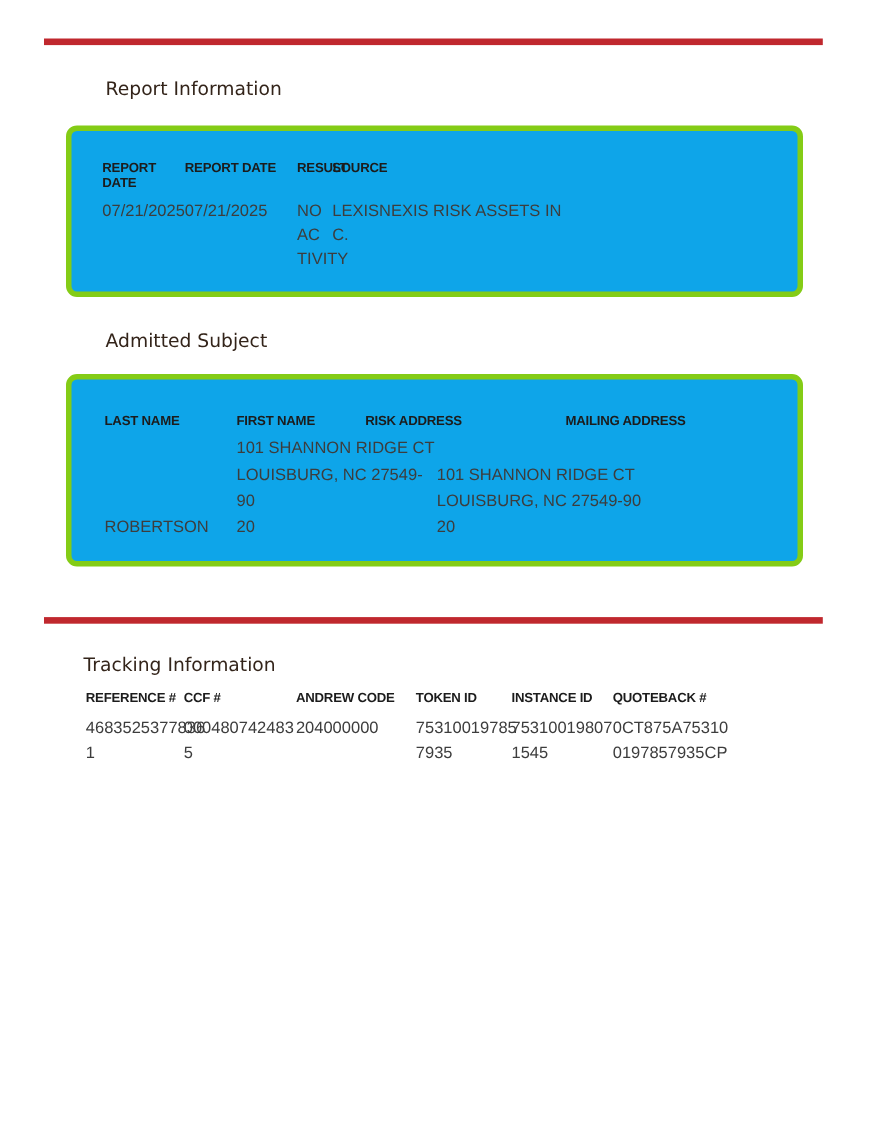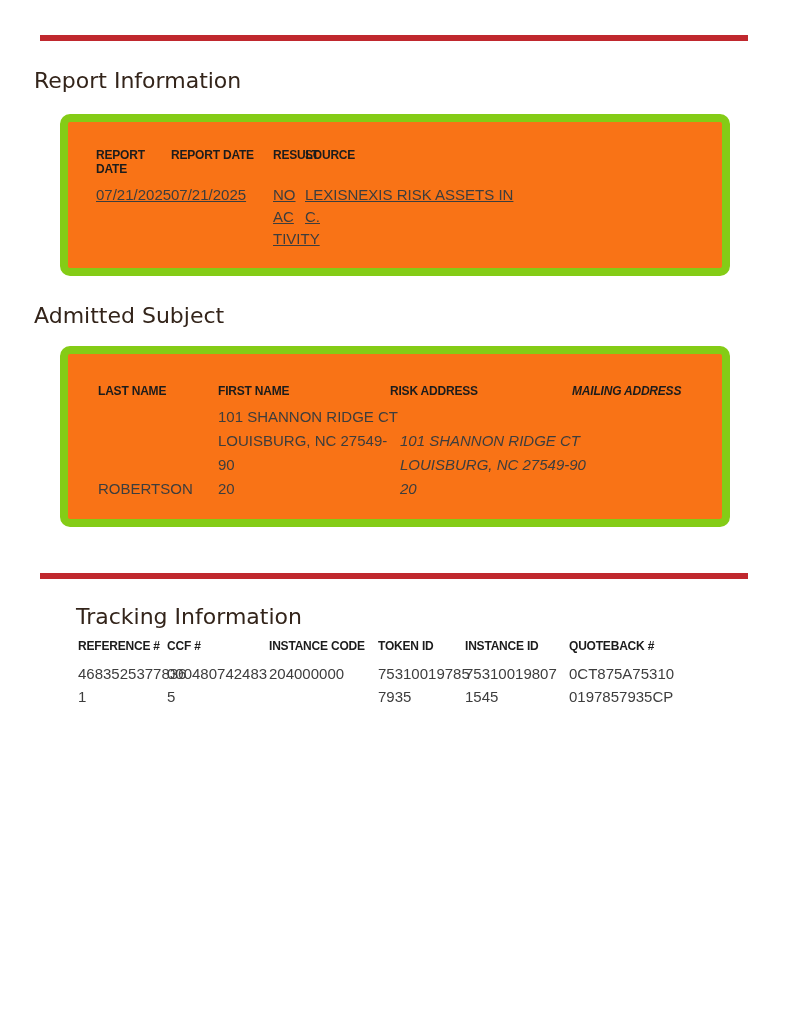--- a/index.html
+++ b/index.html
@@ -23,33 +23,33 @@
   }
   .rule {
     height: 6px;
     margin-left: 40px;
     width: 708px;
     background: #c0282e;
   }
   .rule-top { margin-top: 35px; }
   .rule-bottom { margin-top: 46px; }
   .section-heading {
-    margin: 28px 0 0 34px;
+    margin: 28px 0 0 96px;
     font-family: "DejaVu Sans", sans-serif;
-    font-size: 22px;
+    font-size: 17px;
     line-height: 24px;
     font-weight: normal;
     color: #33241a;
   }
   .info-box {
     box-sizing: border-box;
     margin: 21px 61px 0 60px;
-    border: 8px solid #84cc16;
+    border: 5px solid #84cc16;
     border-radius: 10px;
-    background: #f97316;
+    background: #0ea5e9;
   }
   .box-report {
     padding: 26px 18px 18px 28px;
     min-height: 127px;
   }
   .box-subject {
     margin-top: 18px;
     padding: 30px 14px 18px 30px;
     min-height: 148px;
   }
@@ -60,46 +60,46 @@
     line-height: 14px;
     letter-spacing: -0.2px;
     color: #1c1c1c;
   }
   .field-value {
     font-size: 15px;
     color: #3d3d3d;
     white-space: pre-line;
   }
   .box-report .value-row { margin-top: 8px; }
-  .box-report .field-value { line-height: 22px; text-decoration: underline; }
+  .box-report .field-value { line-height: 22px; }
   .box-subject .value-row { margin-top: 7px; align-items: flex-end; }
   .box-subject .field-value { line-height: 24px; }
 
   
   .rc1 { width: 75px; }
   .rc2 { width: 102px; }
   .rc3 { width: 32px; }
   .rc4 { flex: 1; }
 
   
   .sc1 { width: 120px; }
-  .sc2 { width: 172px; }
+  .sc2 { width: 117px; }
   .sc3 { width: 182px; }
-  .sc4 { flex: 1; font-style: italic; }
+  .sc4 { flex: 1; }
 
   
   .tracking-heading { margin-left: 76px; margin-top: 26px; }
   .tracking-table { margin: 10px 40px 0 78px; }
   .tracking-table .value-row { margin-top: 9px; }
   .tracking-table .field-value { line-height: 23px; }
   .tc1 { width: 89px; }
   .tc2 { width: 102px; }
   .tc3 { width: 109px; }
   .tc4 { width: 87px; }
-  .tc5 { width: 104px; }
+  .tc5 { width: 92px; }
   .tc6 { flex: 1; }
 </style>
 </head>
 <body>
 
 <div class="page">
 
 
   <div class="rule rule-top"></div>
 
@@ -143,21 +143,21 @@
   </div>
 
   <div class="rule rule-bottom"></div>
 
   <div class="section-heading tracking-heading">Tracking Information</div>
 
   <div class="tracking-table">
     <div class="label-row">
       <div class="field-label tc1">REFERENCE #</div>
       <div class="field-label tc2">CCF #</div>
-      <div class="field-label tc3">INSTANCE CODE</div>
+      <div class="field-label tc3">ANDREW CODE</div>
       <div class="field-label tc4">TOKEN ID</div>
       <div class="field-label tc5">INSTANCE ID</div>
       <div class="field-label tc6">QUOTEBACK #</div>
     </div>
     <div class="value-row">
       <div class="field-value tc1">4683525377836
 1</div>
       <div class="field-value tc2">000480742483
 5</div>
       <div class="field-value tc3">204000000</div>

